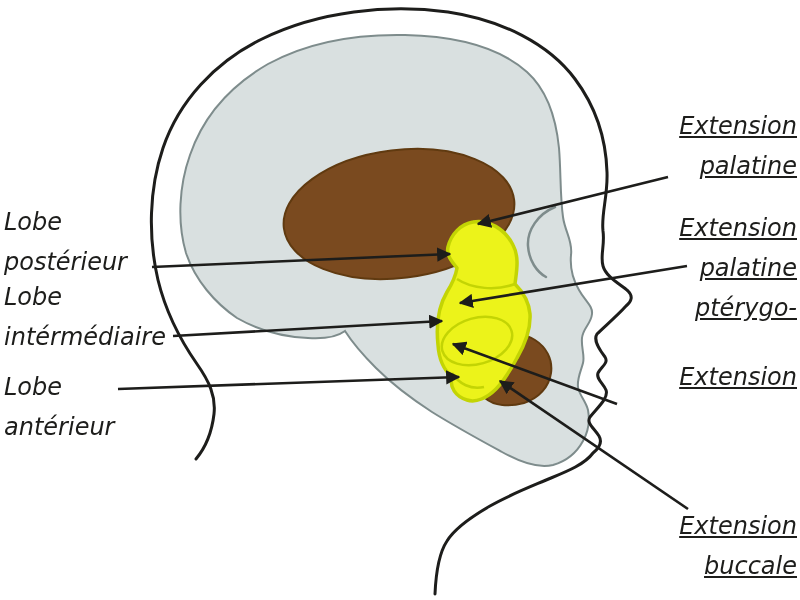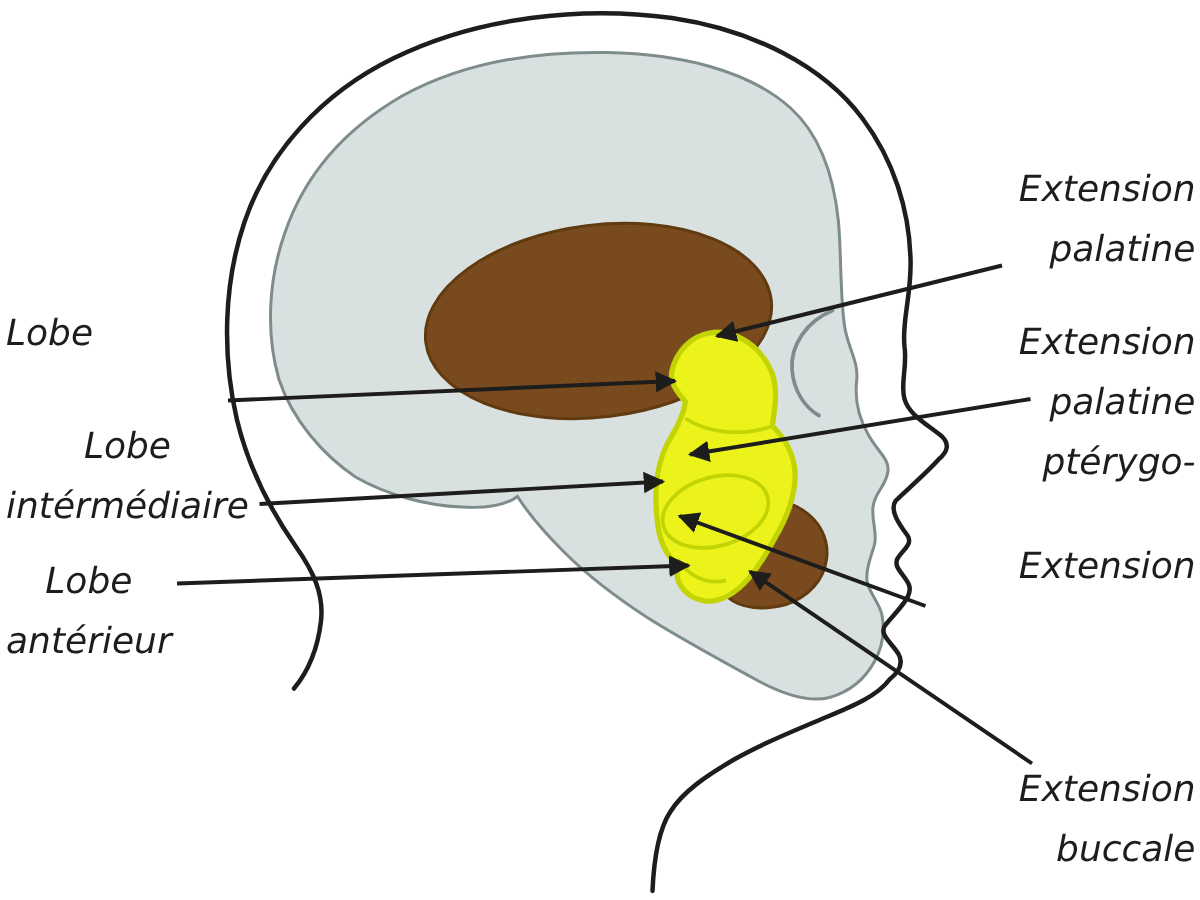--- a/index.html
+++ b/index.html
@@ -2,22 +2,22 @@
 <html><head>
 <meta charset="utf-8">
 <style>
   html,body{margin:0;padding:0;background:#ffffff;}
   .stage{position:relative;width:800px;height:600px;background:#ffffff;overflow:hidden;
          font-family:"DejaVu Sans",sans-serif;}
   svg{position:absolute;left:0;top:0;}
   .lbl{position:absolute;font-style:italic;font-size:24px;line-height:40px;
        color:#1d1d1b;white-space:nowrap;letter-spacing:0px;}
   .lbl .ln{display:block;}
-  .lbl.right{text-align:right;right:3px;}
-  .lbl.left{text-align:center;left:4px;}
+  .lbl.right{text-align:right;right:3px;text-decoration:underline;}
+  .lbl.left{text-align:left;left:4px;}
   #lbl-posterieur{top:202px;}
   #lbl-intermediaire{top:277px;}
   #lbl-anterieur{top:367px;}
   #lbl-temporale{top:106px;}
   #lbl-pterygo{top:208px;}
   #lbl-pterygoidienne{top:357px;}
   #lbl-buccale{top:506px;}
 </style>
 </head>
 <body>
@@ -117,20 +117,21 @@
       <line x1="118" y1="389" x2="459" y2="377" marker-end="url(#ah)"></line>
       <line x1="668" y1="177" x2="478" y2="224" marker-end="url(#ah)"></line>
       <line x1="687" y1="266" x2="460" y2="303" marker-end="url(#ah)"></line>
       <line x1="617" y1="404" x2="453" y2="344" marker-end="url(#ah)"></line>
       <line x1="688" y1="509" x2="500" y2="381" marker-end="url(#ah)"></line>
     </g>
   </svg>
 
   <div class="lbl left" id="lbl-posterieur">
     <span class="ln">Lobe</span>
+    <span class="ln">postérieur</span>
   </div>
   <div class="lbl left" id="lbl-intermediaire">
     <span class="ln">Lobe</span>
     <span class="ln">intérmédiaire</span>
   </div>
   <div class="lbl left" id="lbl-anterieur">
     <span class="ln">Lobe</span>
     <span class="ln">antérieur</span>
   </div>
 

